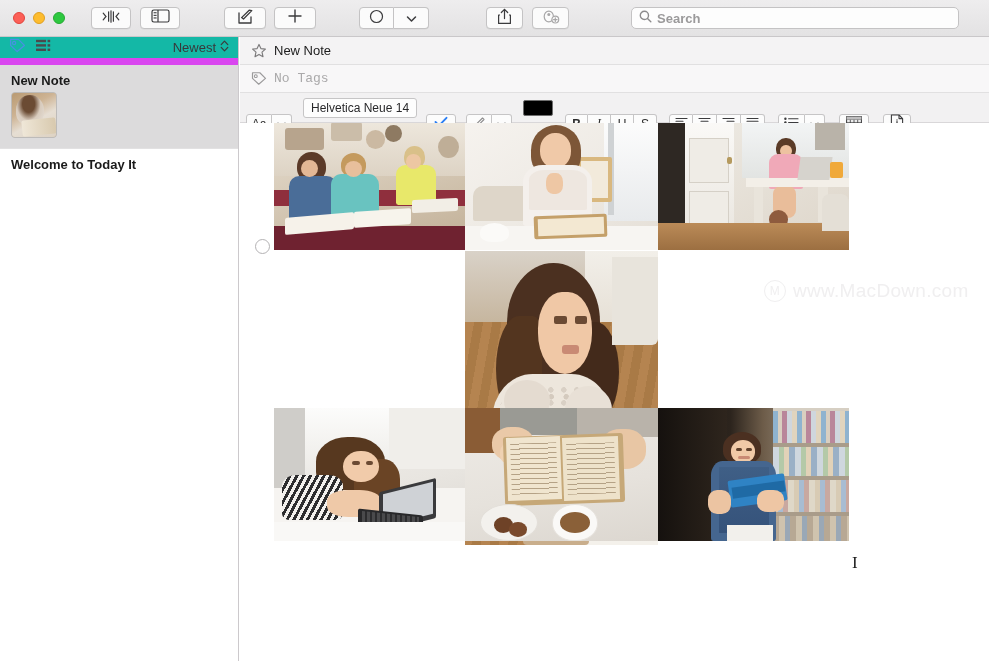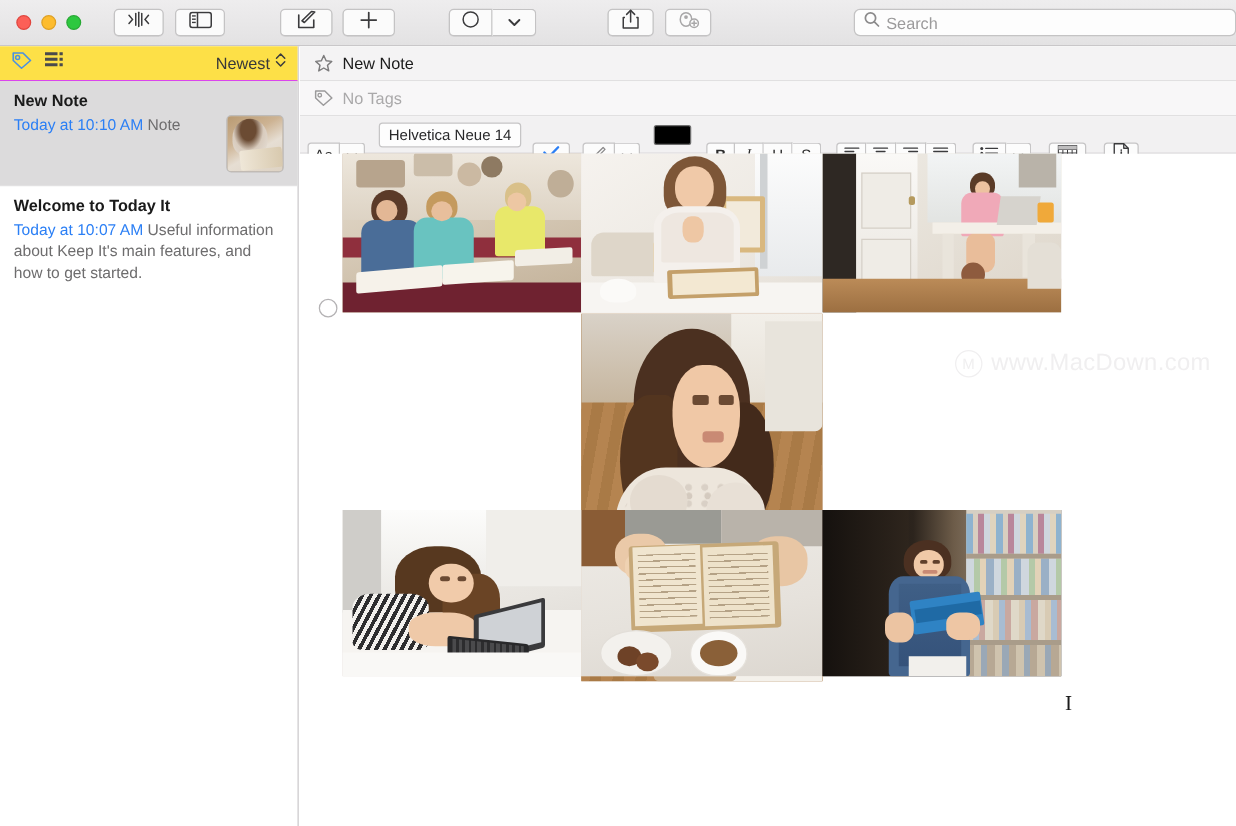--- a/index.html
+++ b/index.html
@@ -42,21 +42,21 @@
     width:328px;
   }
   .search-text { font-size:13px; color:#9b9a9b; margin-left:5px; }
 
   
   .sidebar {
     position:absolute; top:37px; left:0; width:239px; height:624px;
     background:#ffffff; border-right:1px solid #ccc9cc;
   }
   .sb-header {
-    height:28px; background:#fde047; border-bottom:1px solid #d946ef;
+    height:28px; background:#14b8a6; border-bottom:7px solid #d946ef;
     display:flex; align-items:center; padding:0 9px;
   }
   .sb-sort { margin-left:auto; display:flex; align-items:center; gap:4px; }
   .sb-sort-label { font-size:13px; color:#38383a; }
 
   .note-item { padding:8px 11px 10px 11px; position:relative; cursor:default; }
   .note-item.selected { background:#dcdbdc; }
   .note-item + .note-item { border-top:1px solid #e2e1e2; }
   .note-title { font-size:13px; font-weight:bold; color:#1a1a1a; margin-bottom:4px; }
   .note-body { font-size:12.5px; line-height:17px; color:#6e6d6e; padding-right:2px; }
@@ -80,21 +80,21 @@
   
   .content { position:absolute; top:37px; left:240px; width:749px; height:624px; background:#fff; }
   .meta-row { height:28px; display:flex; align-items:center; padding-left:8px;
     border-bottom:1px solid #e1e0e1; }
   .meta-row.r1 { background:#f4f3f4; }
   .meta-row.r2 { background:#f8f7f8; }
   .meta-row.r3 { background:#fbfafb; }
   .meta-icon { width:22px; display:flex; align-items:center; justify-content:center; flex:none; }
   .meta-text { font-size:13px; margin-left:4px; }
   .meta-text.title { color:#1b1b1b; }
-  .meta-text.placeholder { color:#aaa9aa; }
+  .meta-text.placeholder { color:#aaa9aa;font-family:Liberation Mono, monospace; }
 
   
   .formatbar {
     height:30px; background:#f2f1f2; border-bottom:1px solid #d9d7d9;
     display:flex; align-items:center; gap:0; padding-left:6px;
   }
   .fb-btn {
     height:20px; min-width:22px; background:#fcfcfc; border:1px solid #c6c5c6;
     border-radius:3px; display:flex; align-items:center; justify-content:center;
     font-size:12px; color:#2c2c2c; padding:0 4px;
@@ -219,21 +219,21 @@
           <svg width="19" height="17" viewBox="0 0 19 17">
               <path d="M3.2 8.5 a4.6 5.4 0 1 1 9.2 0 a4.6 5.4 0 1 1 -9.2 0" fill="none" stroke="#a8a7a8" stroke-width="1.2"></path>
               <circle cx="7.8" cy="6.6" r="1.5" fill="#a8a7a8"></circle>
             <circle cx="14.3" cy="11.6" r="3.4" fill="#fbfbfb" stroke="#a8a7a8" stroke-width="1.2"></circle>
             <path d="M14.3 9.8 V13.4 M12.5 11.6 H16.1" stroke="#a8a7a8" stroke-width="1.2" stroke-linecap="round"></path>
             </svg>
         </span>
       </div>
     </div>
 
-    <div class="search-field" style="margin-left:114px;">
+    <div class="search-field" style="margin-left:62px;font-weight:bold;">
       <span>
         <svg width="13" height="13" viewBox="0 0 13 13">
             <circle cx="5.4" cy="5.4" r="4.1" fill="none" stroke="#8c8b8c" stroke-width="1.4"></circle>
             <path d="M8.5 8.5 L11.8 11.8" stroke="#8c8b8c" stroke-width="1.4" stroke-linecap="round"></path>
           </svg>
       </span>
       <span class="search-text">Search</span>
     </div>
   </div>
 
@@ -262,40 +262,30 @@
               <path d="M1.2 5.6 L4.5 2.2 L7.8 5.6" fill="none" stroke="#3b3b3d" stroke-width="1.2" stroke-linecap="round" stroke-linejoin="round"></path>
             <path d="M1.2 8.4 L4.5 11.8 L7.8 8.4" fill="none" stroke="#3b3b3d" stroke-width="1.2" stroke-linecap="round" stroke-linejoin="round"></path>
             </svg>
         </span>
       </div>
     </div>
 
     <div class="note-item selected">
       <div class="note-title">New Note</div>
       <div class="note-row">
-        <div class="note-text-col">
-          <div class="note-body">
-            <span class="note-date">Today at 10:10 AM</span>
-            <span>Note</span>
-          </div>
-        </div>
         <div class="thumb">
           <span class="tf1"></span>
             <span class="tf2"></span>
             <span class="tf3"></span>
         </div>
       </div>
     </div>
 
     <div class="note-item">
       <div class="note-title">Welcome to Today It</div>
-      <div class="note-body">
-        <span class="note-date">Today at 10:07 AM</span>
-        <span>Useful information about Keep It's main features, and how to get started.</span>
-      </div>
     </div>
   </div>
 
   <div class="content">
 
     <div class="meta-row r1">
       <span class="meta-icon">
         <svg width="16" height="16" viewBox="0 0 16 16">
             <path d="M8 1.4 L9.9 5.6 L14.4 6.1 L11 9.2 L12 13.7 L8 11.4 L4 13.7 L5 9.2 L1.6 6.1 L6.1 5.6 Z" fill="none" stroke="#7c7b7c" stroke-width="1.15" stroke-linejoin="round"></path>
           </svg>

